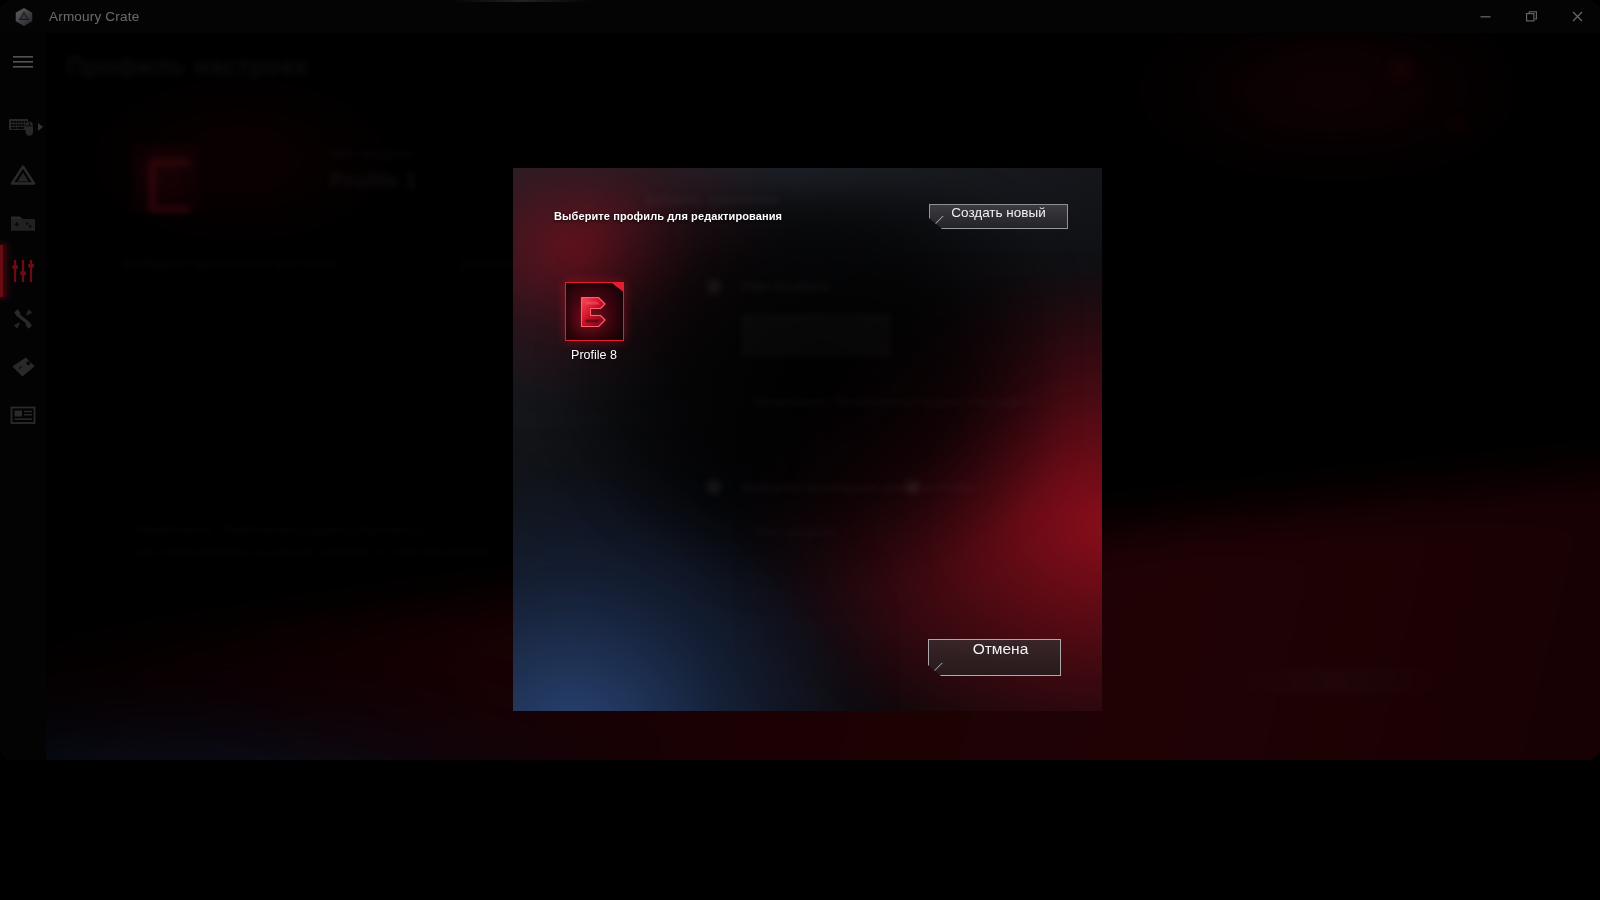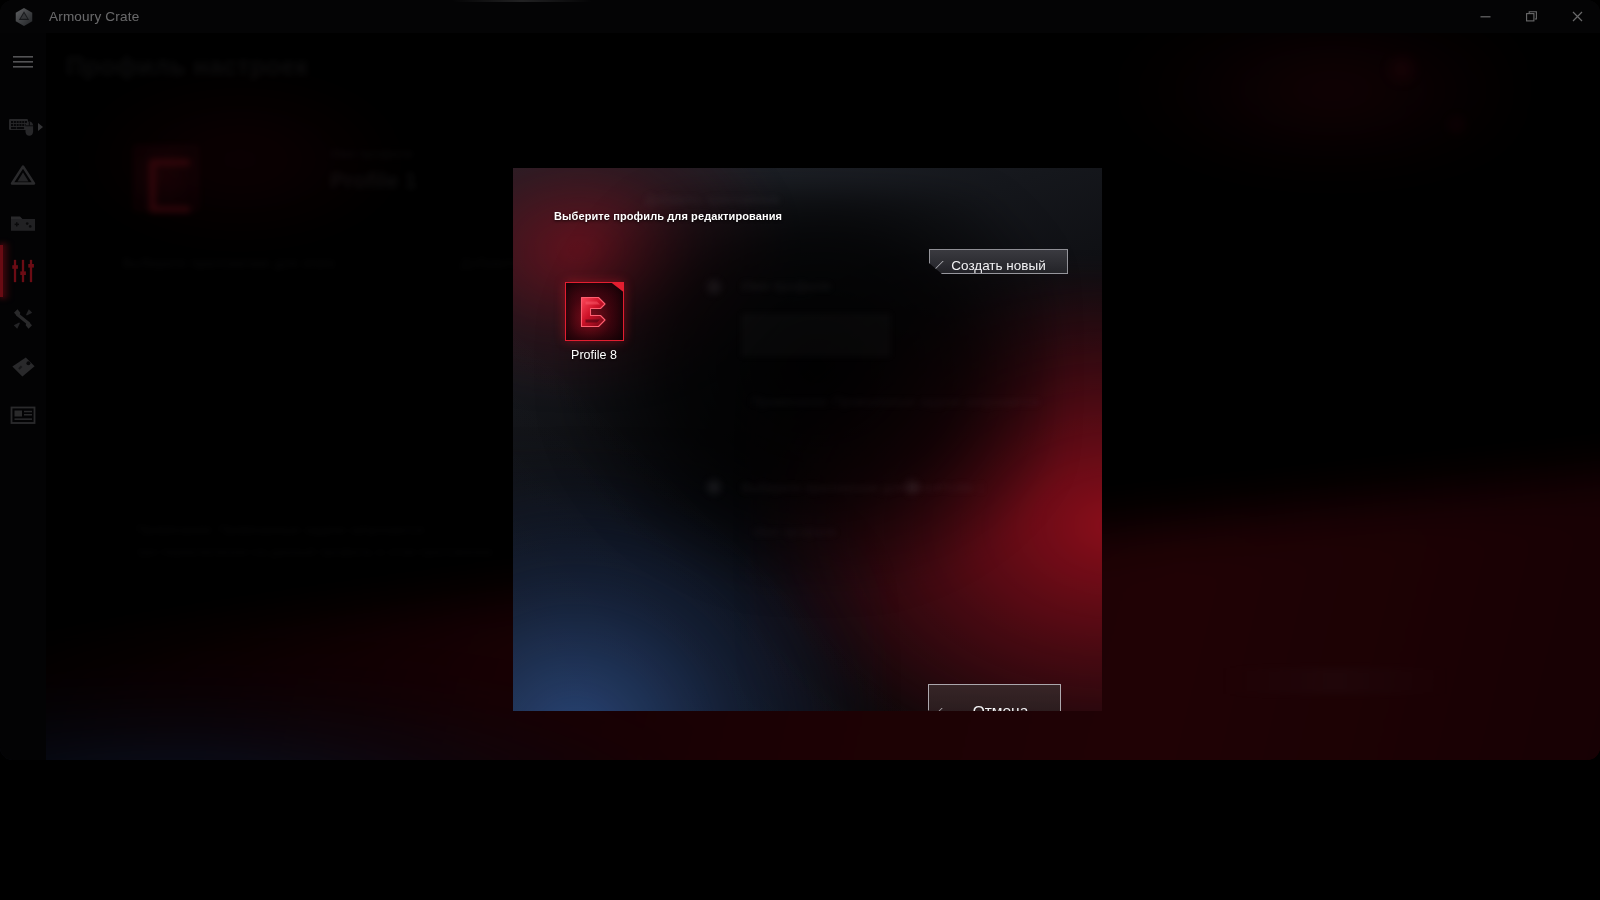--- a/index.html
+++ b/index.html
@@ -185,26 +185,25 @@
     position:absolute; left:41px; top:42px; right:30px;
     display:flex; align-items:center; justify-content:space-between;
   }
   .modal-title {
     color:#ffffff; font-size:11px; font-weight:bold; letter-spacing:.1px;
     text-shadow:0 1px 3px rgba(0,0,0,.85);
   }
 
   
   .ac-btn {
-    position:relative; display:inline-flex; align-items:flex-end; justify-content:center;
+    position:relative; display:inline-flex; align-items:flex-start; justify-content:center;
     color:#f2f2f4; font-size:14px; cursor:pointer;
     border:1px solid rgba(208,208,214,.62);
     background:linear-gradient(180deg, rgba(62,62,68,.92), rgba(36,36,41,.95));
     clip-path:polygon(0 0, 100% 0, 100% 100%, 13px 100%, 0 calc(100% - 11px));
-    margin-top:45px;
   }
   .ac-btn .notch {
     position:absolute; left:-1px; bottom:-1px; width:15px; height:13px;
     background:linear-gradient(135deg, rgba(230,230,236,.0) 0%, rgba(230,230,236,.0) 46%, rgba(226,226,232,.85) 52%, rgba(226,226,232,.0) 54%);
     pointer-events:none;
   }
   #btn-create {
     position:absolute; right:34px; top:36px;
     width:139px; height:25px; font-size:13.5px;
   }

